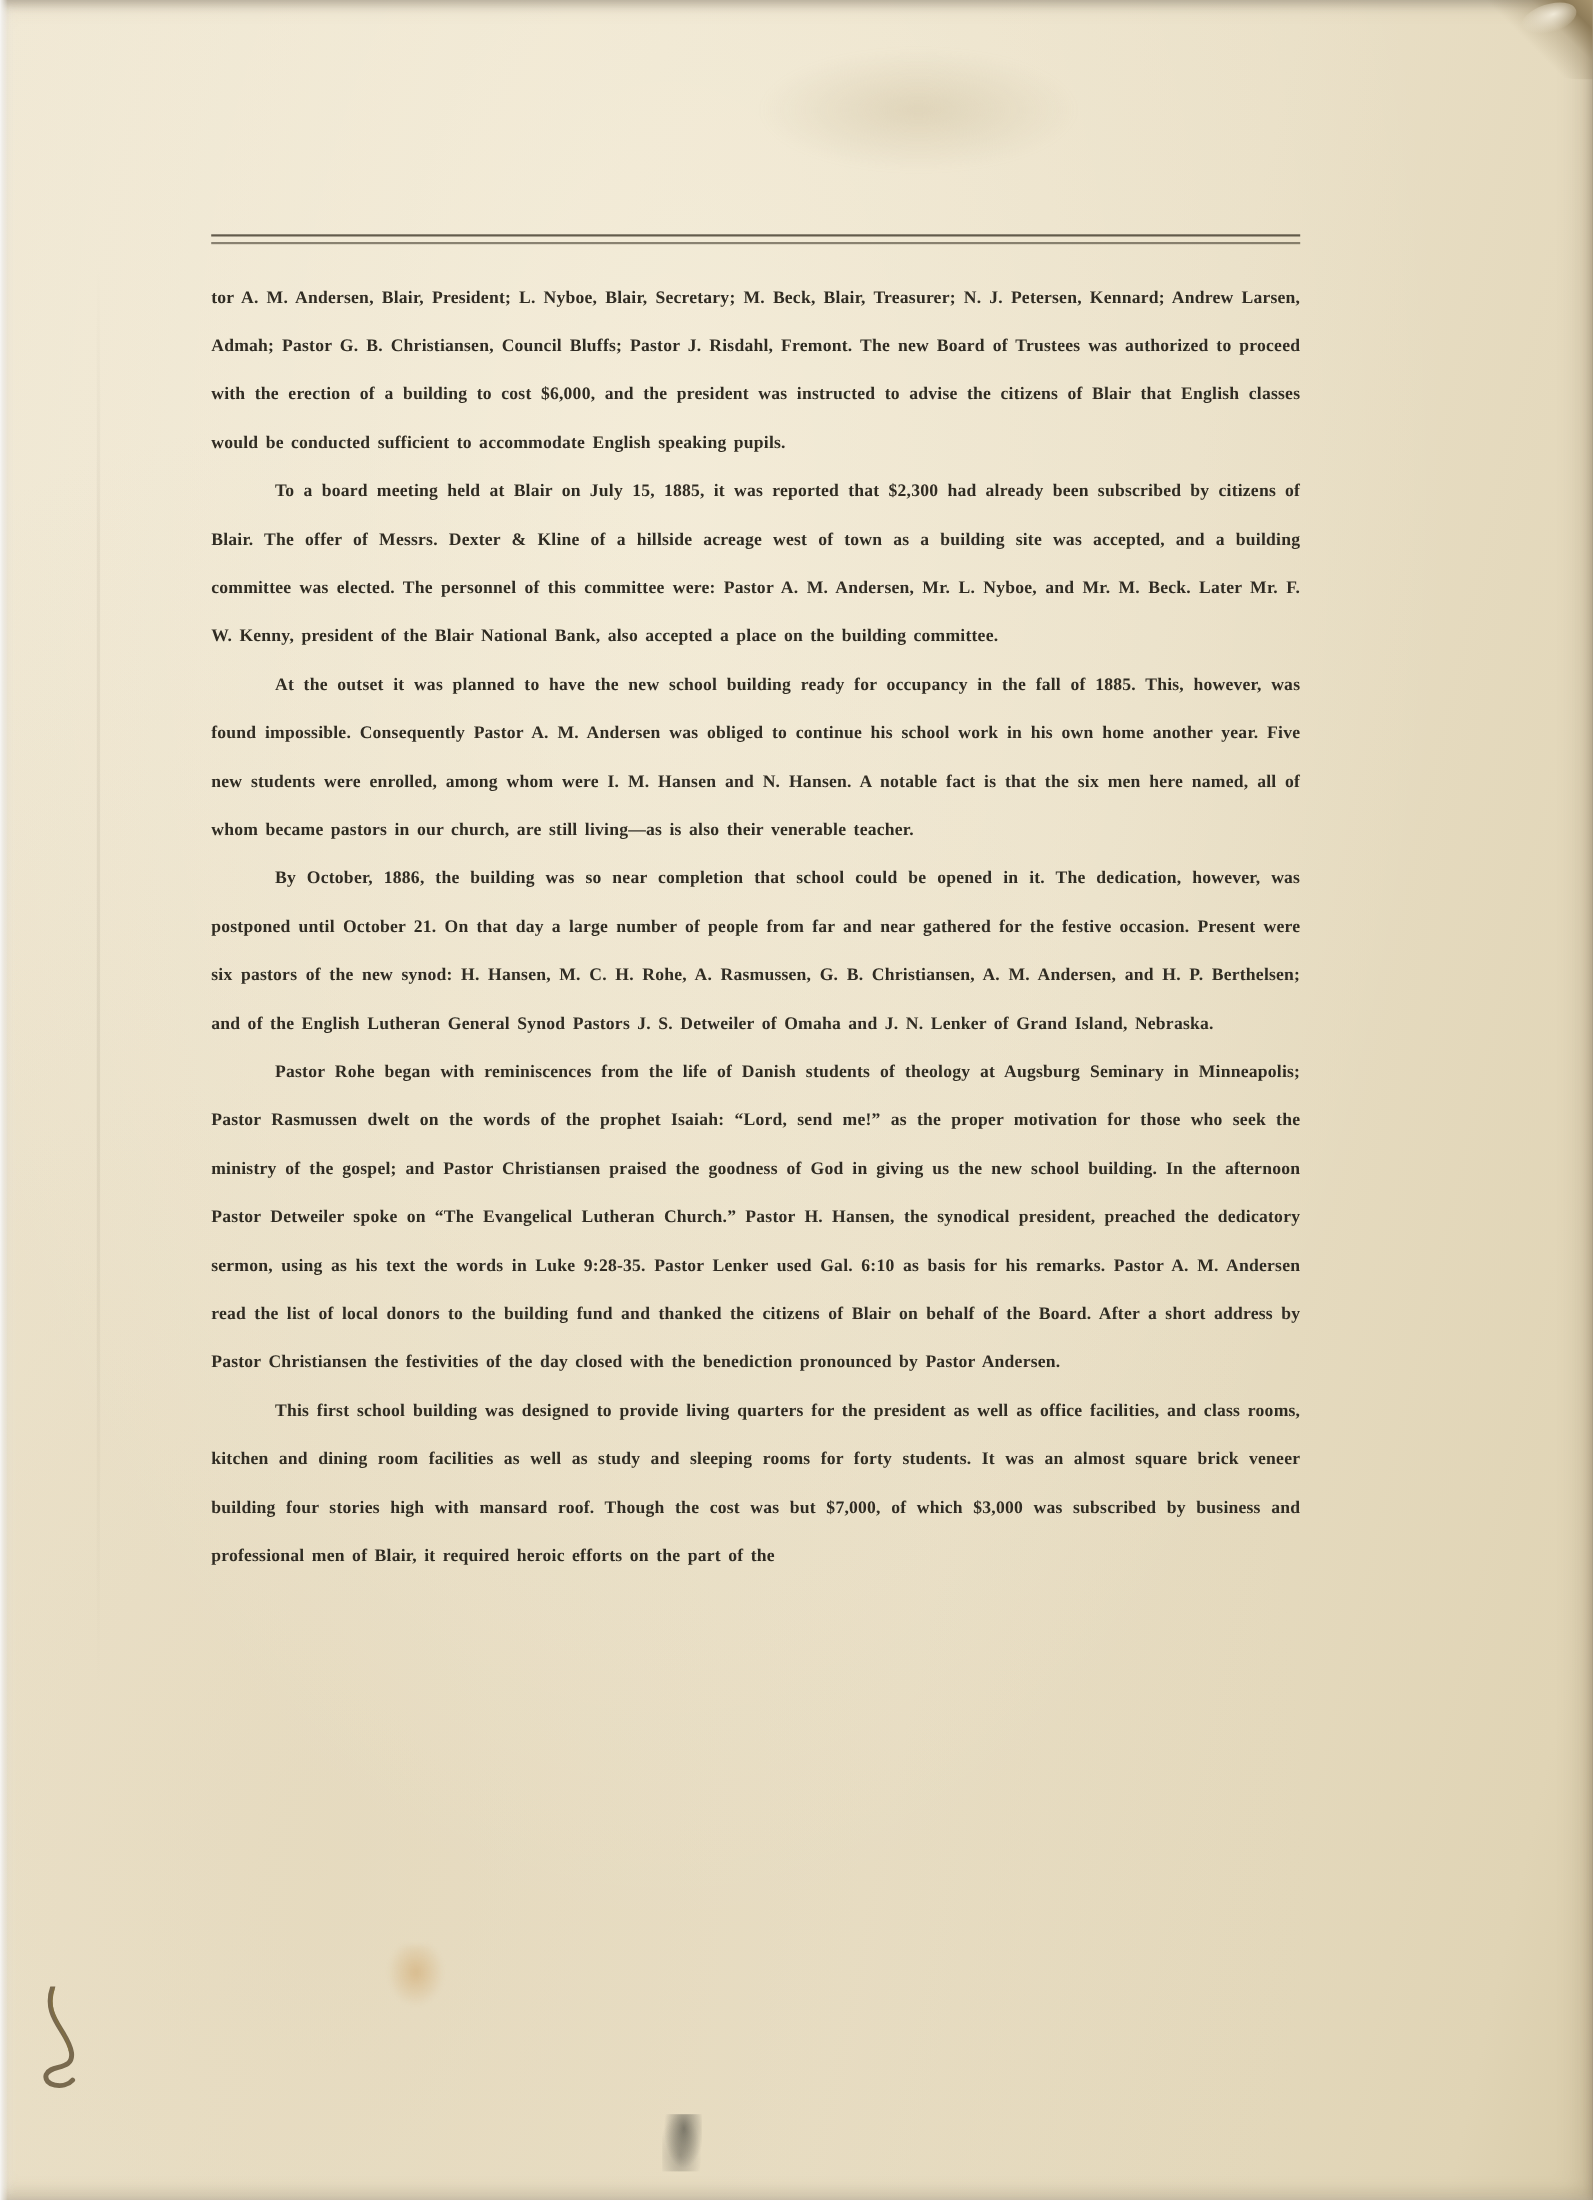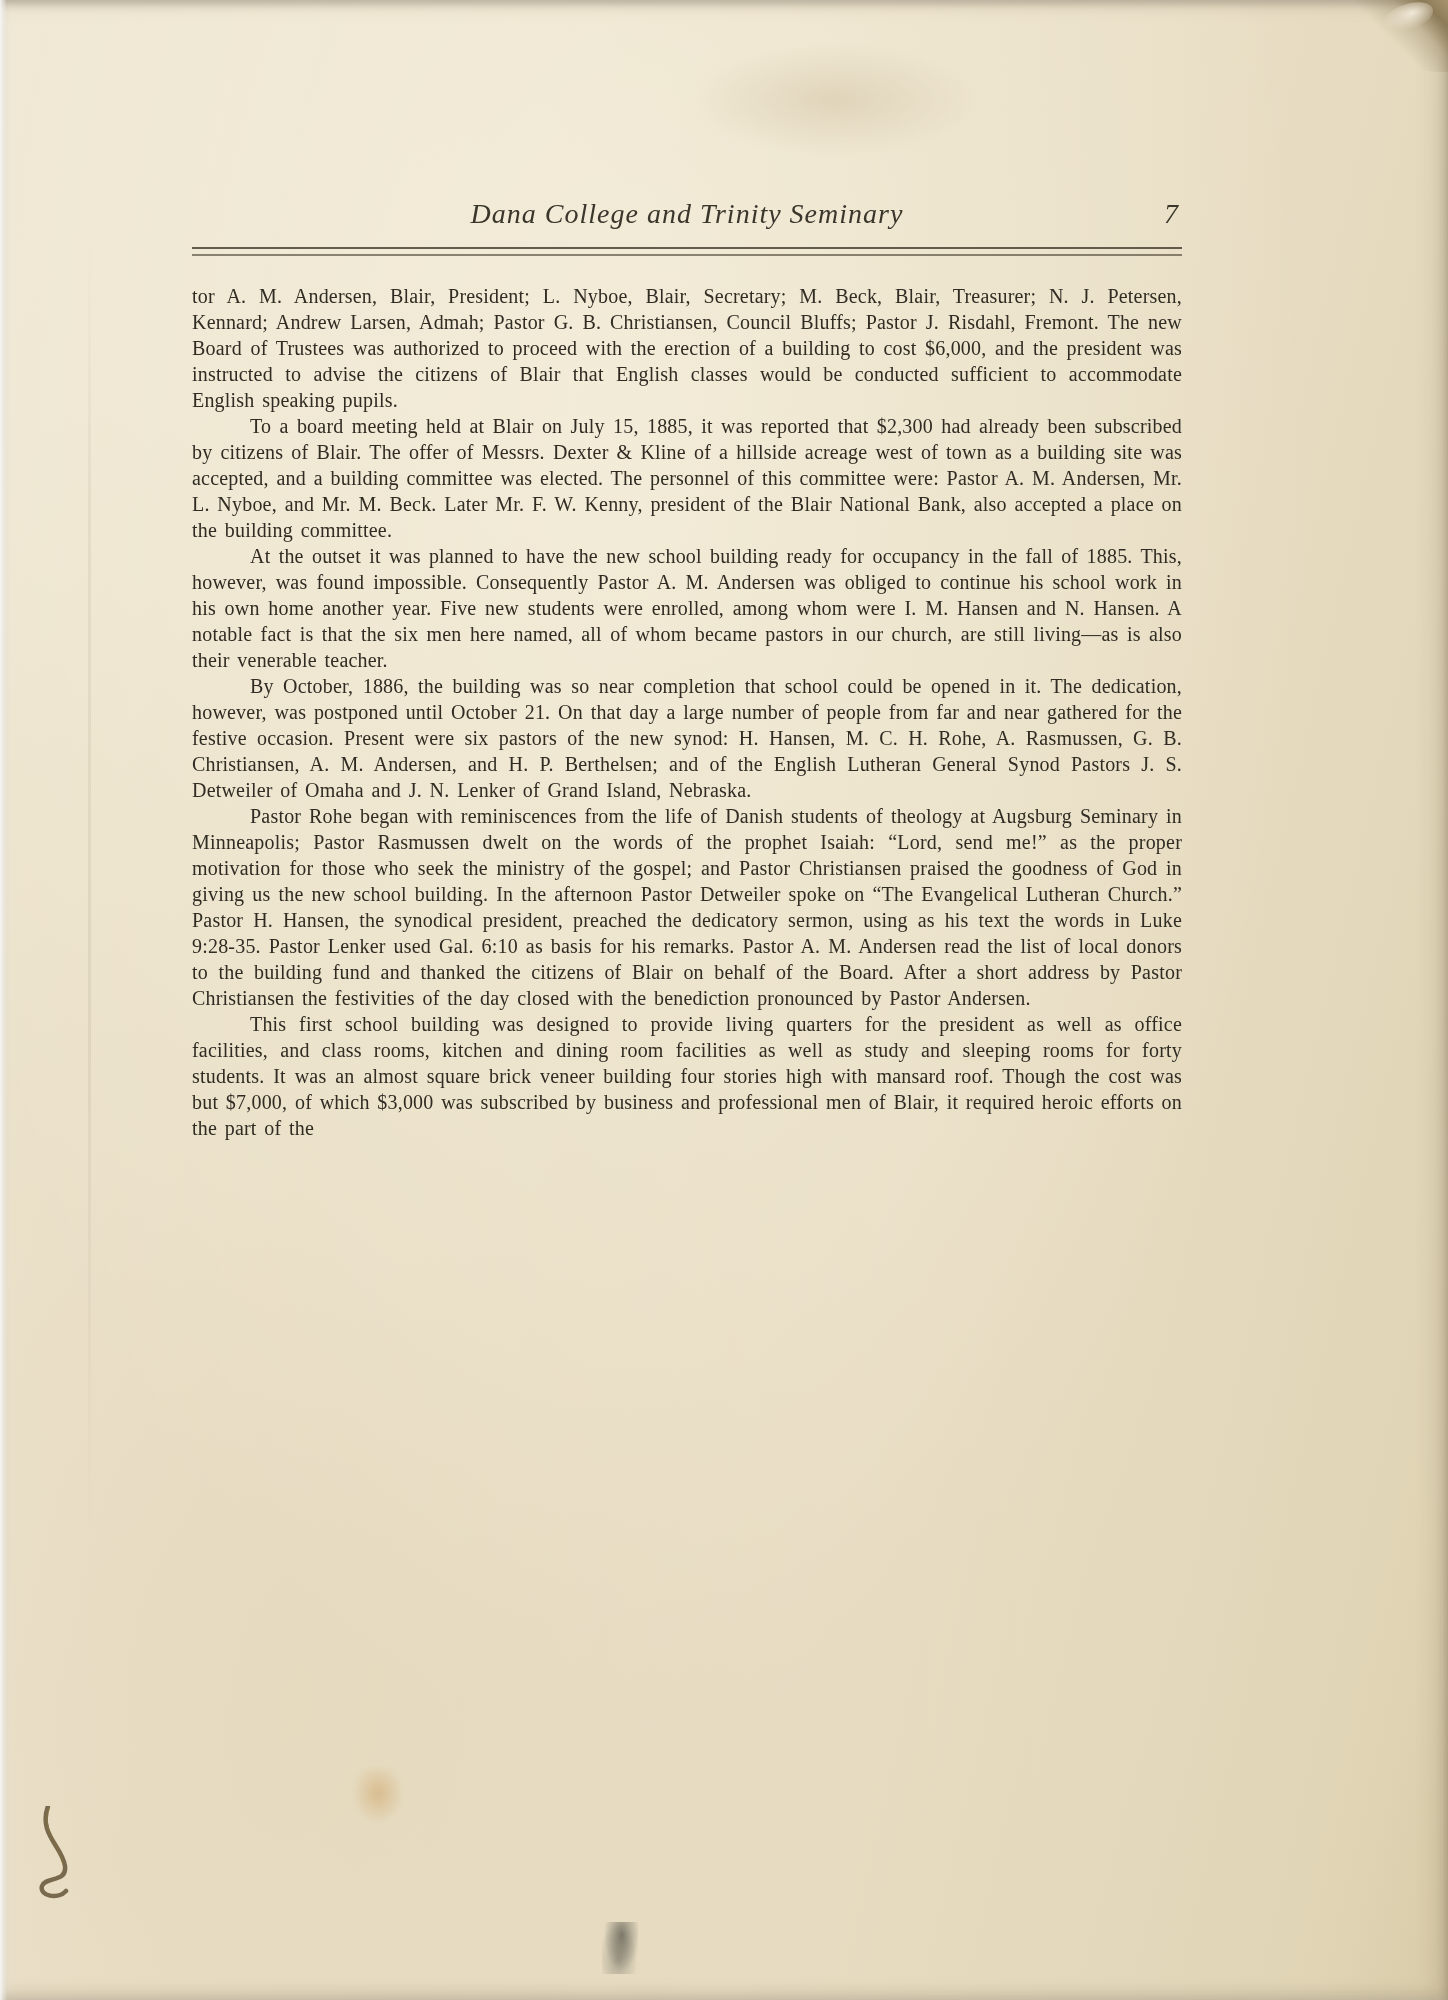--- a/index.html
+++ b/index.html
@@ -59,25 +59,26 @@
     font-style: italic; font-size: 28px;
   }
   .header-rule {
     margin-top: 15px; height: 5px;
     border-top: 2px solid rgba(68, 61, 46, 0.82);
     border-bottom: 2px solid rgba(68, 61, 46, 0.60);
   }
   .body-text {
     margin-top: 27px;
     color: #302c23;
-    font-size: 20px;
-    line-height: 26px;
+    font-size: 16px;
+    line-height: 44px;
     text-align: justify;
     word-spacing: 2.5px;
     letter-spacing: 0.2px;
+    font-weight: bold;
   }
   .body-text p { margin: 0; }
   .body-text p.indent { text-indent: 58px; }
   .stain-tan {
     position: absolute; left: 352px; top: 1768px; width: 52px; height: 56px;
     background: radial-gradient(ellipse at 50% 45%, rgba(198, 146, 74, 0.42), rgba(198,146,74,0) 70%);
     filter: blur(2px);
   }
   .ink-smudge {
     position: absolute; left: 602px; top: 1922px; width: 36px; height: 52px;
@@ -96,24 +97,20 @@
 <body>
 
 <div class="scan">
 
   <div class="edge-left-sliver"></div>
   <div class="crease-left"></div>
   <div class="ghost-showthrough"></div>
   <div class="corner-curl"></div>
 
   <div class="page-inner">
-    <div class="running-header">
-      <span class="running-title">Dana College and Trinity Seminary</span>
-      <span class="page-number">7</span>
-    </div>
     <div class="header-rule"></div>
     <div class="body-text" id="paragraphs">
         <p class="">tor A. M. Andersen, Blair, President; L. Nyboe, Blair, Secretary; M. Beck, Blair, Treasurer; N. J. Petersen, Kennard; Andrew Larsen, Admah; Pastor G. B. Christiansen, Council Bluffs; Pastor J. Risdahl, Fremont. The new Board of Trustees was authorized to proceed with the erection of a building to cost $6,000, and the president was instructed to advise the citizens of Blair that English classes would be conducted sufficient to accommodate English speaking pupils.</p>
         <p class="indent">To a board meeting held at Blair on July 15, 1885, it was reported that $2,300 had already been subscribed by citizens of Blair. The offer of Messrs. Dexter &amp; Kline of a hillside acreage west of town as a building site was accepted, and a building committee was elected. The personnel of this committee were: Pastor A. M. Andersen, Mr. L. Nyboe, and Mr. M. Beck. Later Mr. F. W. Kenny, president of the Blair National Bank, also accepted a place on the building committee.</p>
         <p class="indent">At the outset it was planned to have the new school building ready for occupancy in the fall of 1885. This, however, was found impossible. Consequently Pastor A. M. Andersen was obliged to continue his school work in his own home another year. Five new students were enrolled, among whom were I. M. Hansen and N. Hansen. A notable fact is that the six men here named, all of whom became pastors in our church, are still living—as is also their venerable teacher.</p>
         <p class="indent">By October, 1886, the building was so near completion that school could be opened in it. The dedication, however, was postponed until October 21. On that day a large number of people from far and near gathered for the festive occasion. Present were six pastors of the new synod: H. Hansen, M. C. H. Rohe, A. Rasmussen, G. B. Christiansen, A. M. Andersen, and H. P. Berthelsen; and of the English Lutheran General Synod Pastors J. S. Detweiler of Omaha and J. N. Lenker of Grand Island, Nebraska.</p>
         <p class="indent">Pastor Rohe began with reminiscences from the life of Danish students of theology at Augsburg Seminary in Minneapolis; Pastor Rasmussen dwelt on the words of the prophet Isaiah: “Lord, send me!” as the proper motivation for those who seek the ministry of the gospel; and Pastor Christiansen praised the goodness of God in giving us the new school building. In the afternoon Pastor Detweiler spoke on “The Evangelical Lutheran Church.” Pastor H. Hansen, the synodical president, preached the dedicatory sermon, using as his text the words in Luke 9:28-35. Pastor Lenker used Gal. 6:10 as basis for his remarks. Pastor A. M. Andersen read the list of local donors to the building fund and thanked the citizens of Blair on behalf of the Board. After a short address by Pastor Christiansen the festivities of the day closed with the benediction pronounced by Pastor Andersen.</p>
         <p class="indent">This first school building was designed to provide living quarters for the president as well as office facilities, and class rooms, kitchen and dining room facilities as well as study and sleeping rooms for forty students. It was an almost square brick veneer building four stories high with mansard roof. Though the cost was but $7,000, of which $3,000 was subscribed by business and professional men of Blair, it required heroic efforts on the part of the</p>
       </div>
   </div>

